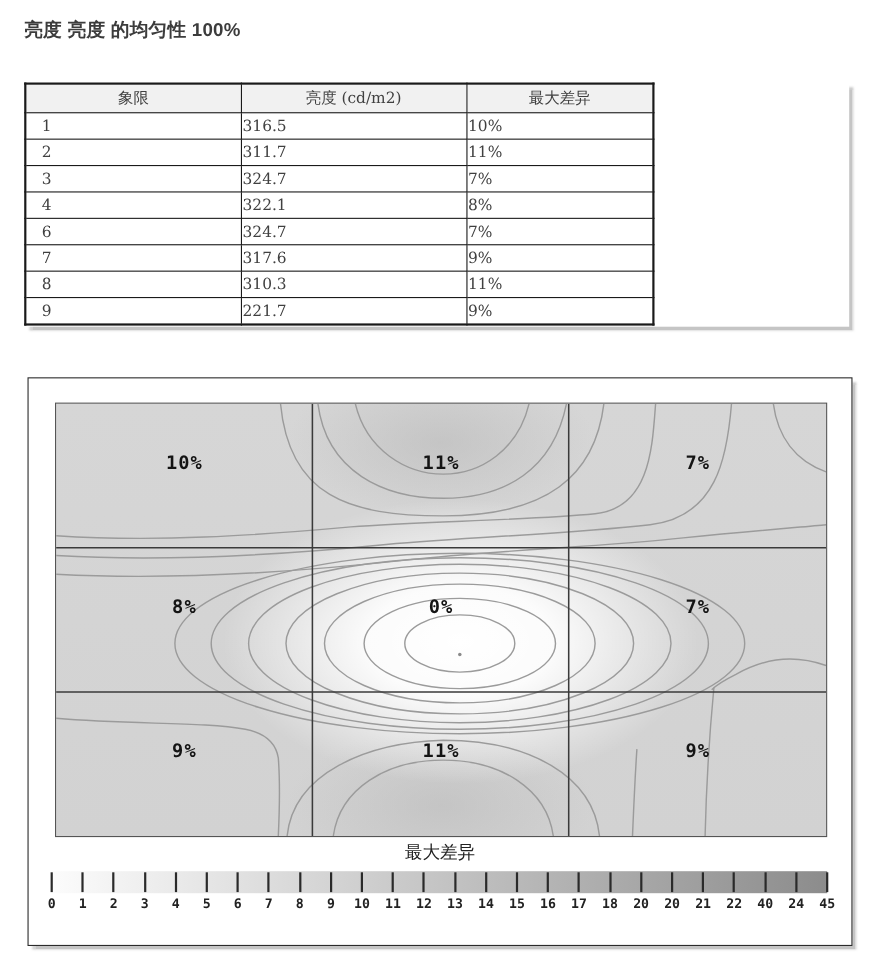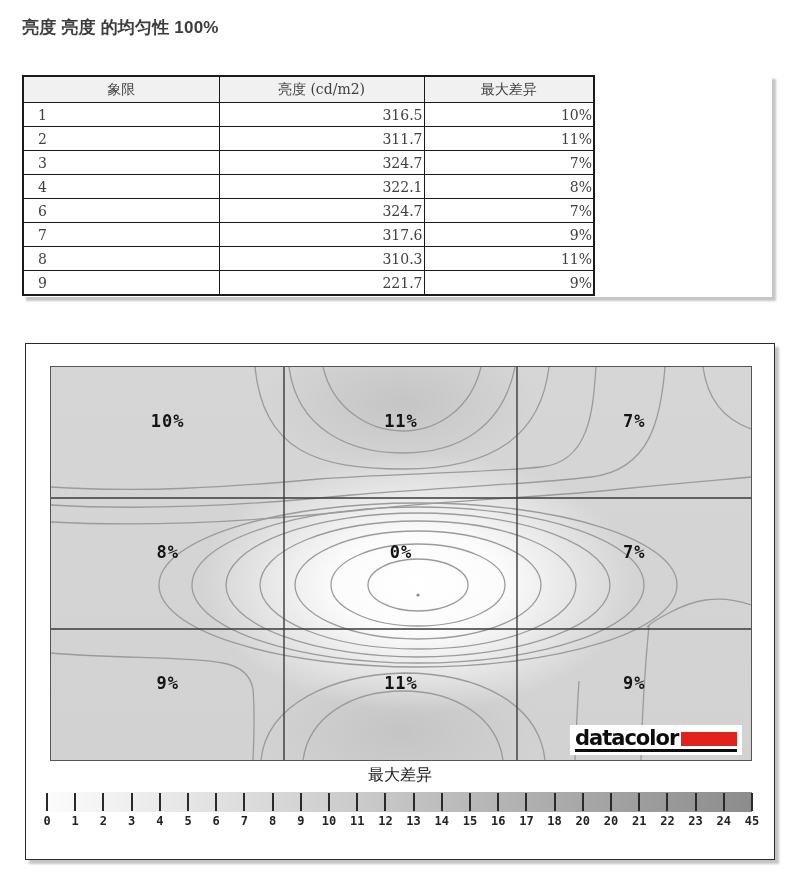--- a/index.html
+++ b/index.html
@@ -25,21 +25,21 @@
     font-family:"DejaVu Serif","Liberation Serif",serif;
     font-size:14px;color:#404040;
   }
   table.uni th,table.uni td{
     border:1px solid #1a1a1a;overflow:hidden;white-space:nowrap;
   }
   table.uni{border:2px solid #1a1a1a;}
   table.uni th{
     height:23px;background:#f1f1f1;font-weight:normal;text-align:center;
   }
-  table.uni td{height:21px;text-align:right;background:#ffffff;}
+  table.uni td{height:21px;text-align:left;background:#ffffff;}
   table.uni td.col0{text-align:left;padding-left:14px;}
   .w-quad{width:196px}.w-lum{width:205px}.w-diff{width:170px}
 
   
   .chart-panel{
     position:absolute;left:25px;top:343px;width:748px;height:515px;
     background:#ffffff;border:1px solid #2b2b2b;
     box-shadow:4px 4px 2px rgba(150,150,150,0.55);
   }
   .plot{
@@ -211,27 +211,20 @@
         <div class="cellbox">11%</div>
         <div class="cellbox">7%</div>
         <div class="cellbox">8%</div>
         <div class="cellbox">0%</div>
         <div class="cellbox">7%</div>
         <div class="cellbox">9%</div>
         <div class="cellbox">11%</div>
         <div class="cellbox">9%</div>
       </div>
 
-    <div class="dc-logo">
-      <div class="dc-row">
-        <span class="dc-text">datacolor</span>
-        <span class="dc-red" style="background: rgb(226, 35, 29);"></span>
-      </div>
-      <div class="dc-rule"></div>
-    </div>
   </div>
 
   <div class="cbar-title">最大差异</div>
   <div class="cbar">
     <div class="cbar-grad" style="background: linear-gradient(to right, rgb(252, 252, 252), rgb(140, 140, 140));"></div>
     <div>
         <div class="tick" style="left: 0%;"></div>
         <div class="tick" style="left: 4%;"></div>
         <div class="tick" style="left: 8%;"></div>
         <div class="tick" style="left: 12%;"></div>
@@ -276,18 +269,18 @@
       <div class="ticklabel" style="left: 52%;">13</div>
       <div class="ticklabel" style="left: 56%;">14</div>
       <div class="ticklabel" style="left: 60%;">15</div>
       <div class="ticklabel" style="left: 64%;">16</div>
       <div class="ticklabel" style="left: 68%;">17</div>
       <div class="ticklabel" style="left: 72%;">18</div>
       <div class="ticklabel" style="left: 76%;">20</div>
       <div class="ticklabel" style="left: 80%;">20</div>
       <div class="ticklabel" style="left: 84%;">21</div>
       <div class="ticklabel" style="left: 88%;">22</div>
-      <div class="ticklabel" style="left: 92%;">23</div>
+      <div class="ticklabel" style="left: 92%;">40</div>
       <div class="ticklabel" style="left: 96%;">24</div>
       <div class="ticklabel" style="left: 100%;">45</div>
     </div>
 
 </div>
 
 </body></html>

